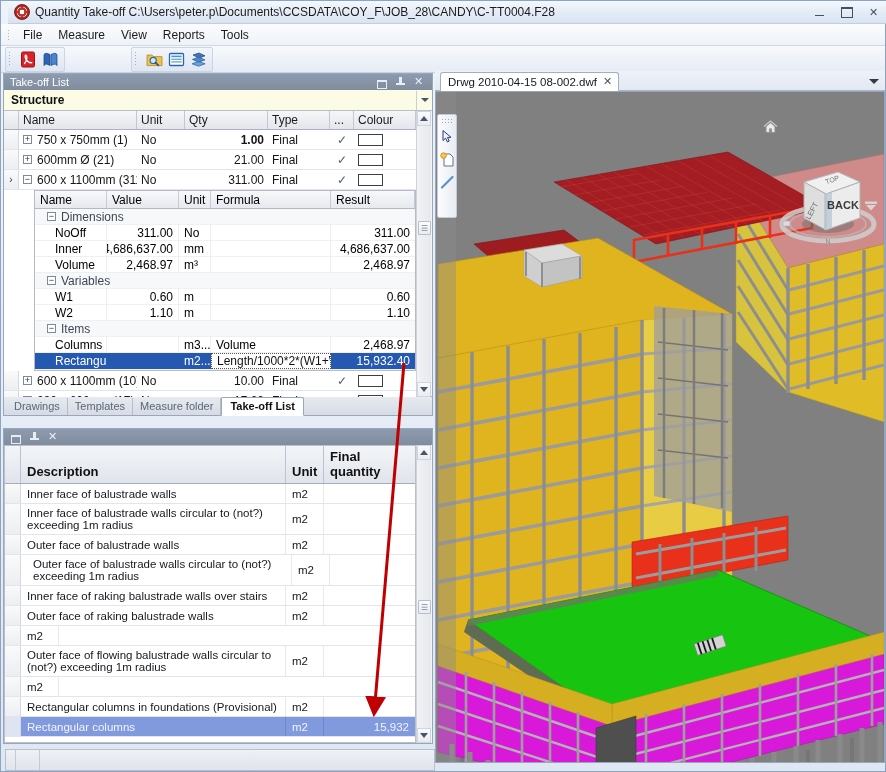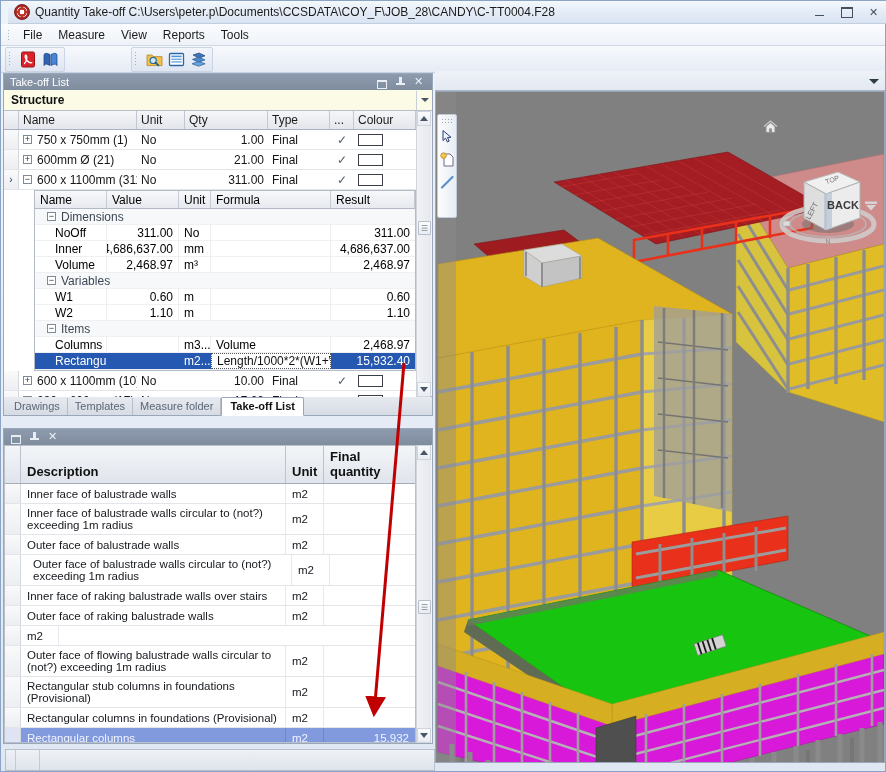--- a/index.html
+++ b/index.html
@@ -317,21 +317,21 @@
 
           <div class="grid-body">
 
             <div class="row">
               <div class="rowsel"></div>
               <div class="cell" style="width:118px;">
                 <span class="expander">+</span>
                 <span>750 x 750mm (1)</span>
               </div>
               <div class="cell" style="width:48px;">No</div>
-              <div class="cell num" style="width:83px;">1.00</div>
+              <div class="cell num" style="width:83px;font-weight:bold;">1.00</div>
               <div class="cell" style="width:62px;">Final</div>
               <div class="cell" style="width:24px;justify-content:center;">
                   <span class="chk">✓</span>
                 </div>
               <div class="cell" style="flex:1;">
                   <span class="swatch"></span>
                 </div>
             </div>
 
             <div class="row">
@@ -566,21 +566,20 @@
               <div class="bcell" style="flex:1;justify-content:flex-end;"></div>
             </div>
             <div class="brow">
               <div class="bsel-col"></div>
               <div class="bcell bdr" style="width:265px;">Outer face of flowing balustrade walls circular to (not?) exceeding 1m radius</div>
               <div class="bcell bdr" style="width:38px;">m2</div>
               <div class="bcell" style="flex:1;justify-content:flex-end;"></div>
             </div>
             <div class="brow">
               <div class="bsel-col"></div>
-              <div class="bcell bdr" style="width:265px;">Rectangular stub columns in foundations (Provisional)</div>
               <div class="bcell bdr" style="width:38px;">m2</div>
               <div class="bcell" style="flex:1;justify-content:flex-end;"></div>
             </div>
             <div class="brow">
               <div class="bsel-col"></div>
               <div class="bcell bdr" style="width:265px;">Rectangular columns in foundations (Provisional)</div>
               <div class="bcell bdr" style="width:38px;">m2</div>
               <div class="bcell" style="flex:1;justify-content:flex-end;"></div>
             </div>
             <div class="brow selected">
@@ -606,20 +605,24 @@
     </div>
 
     <div class="statusbar" style="top:676px;">
       <div class="sb-seg"></div>
       <div class="sb-seg" style="width:24px;"></div>
     </div>
   </div>
 
   <div class="rightdock">
     <div class="doc-tabbar">
+      <div class="doc-tab">
+        <span>Drwg 2010-04-15 08-002.dwf</span>
+        <span class="x">✕</span>
+      </div>
       <div class="tabbar-caret">
         <span style="display:inline-block;width:0;height:0;border-left:5px solid transparent;border-right:5px solid transparent;border-top:5px solid #2f3a47;"></span>
       </div>
     </div>
 
     <div class="viewport">
       <svg width="448" height="670" viewBox="0 0 448 670">
         <rect x="0" y="0" width="448" height="670" fill="#808080"></rect>
 
         <g>

